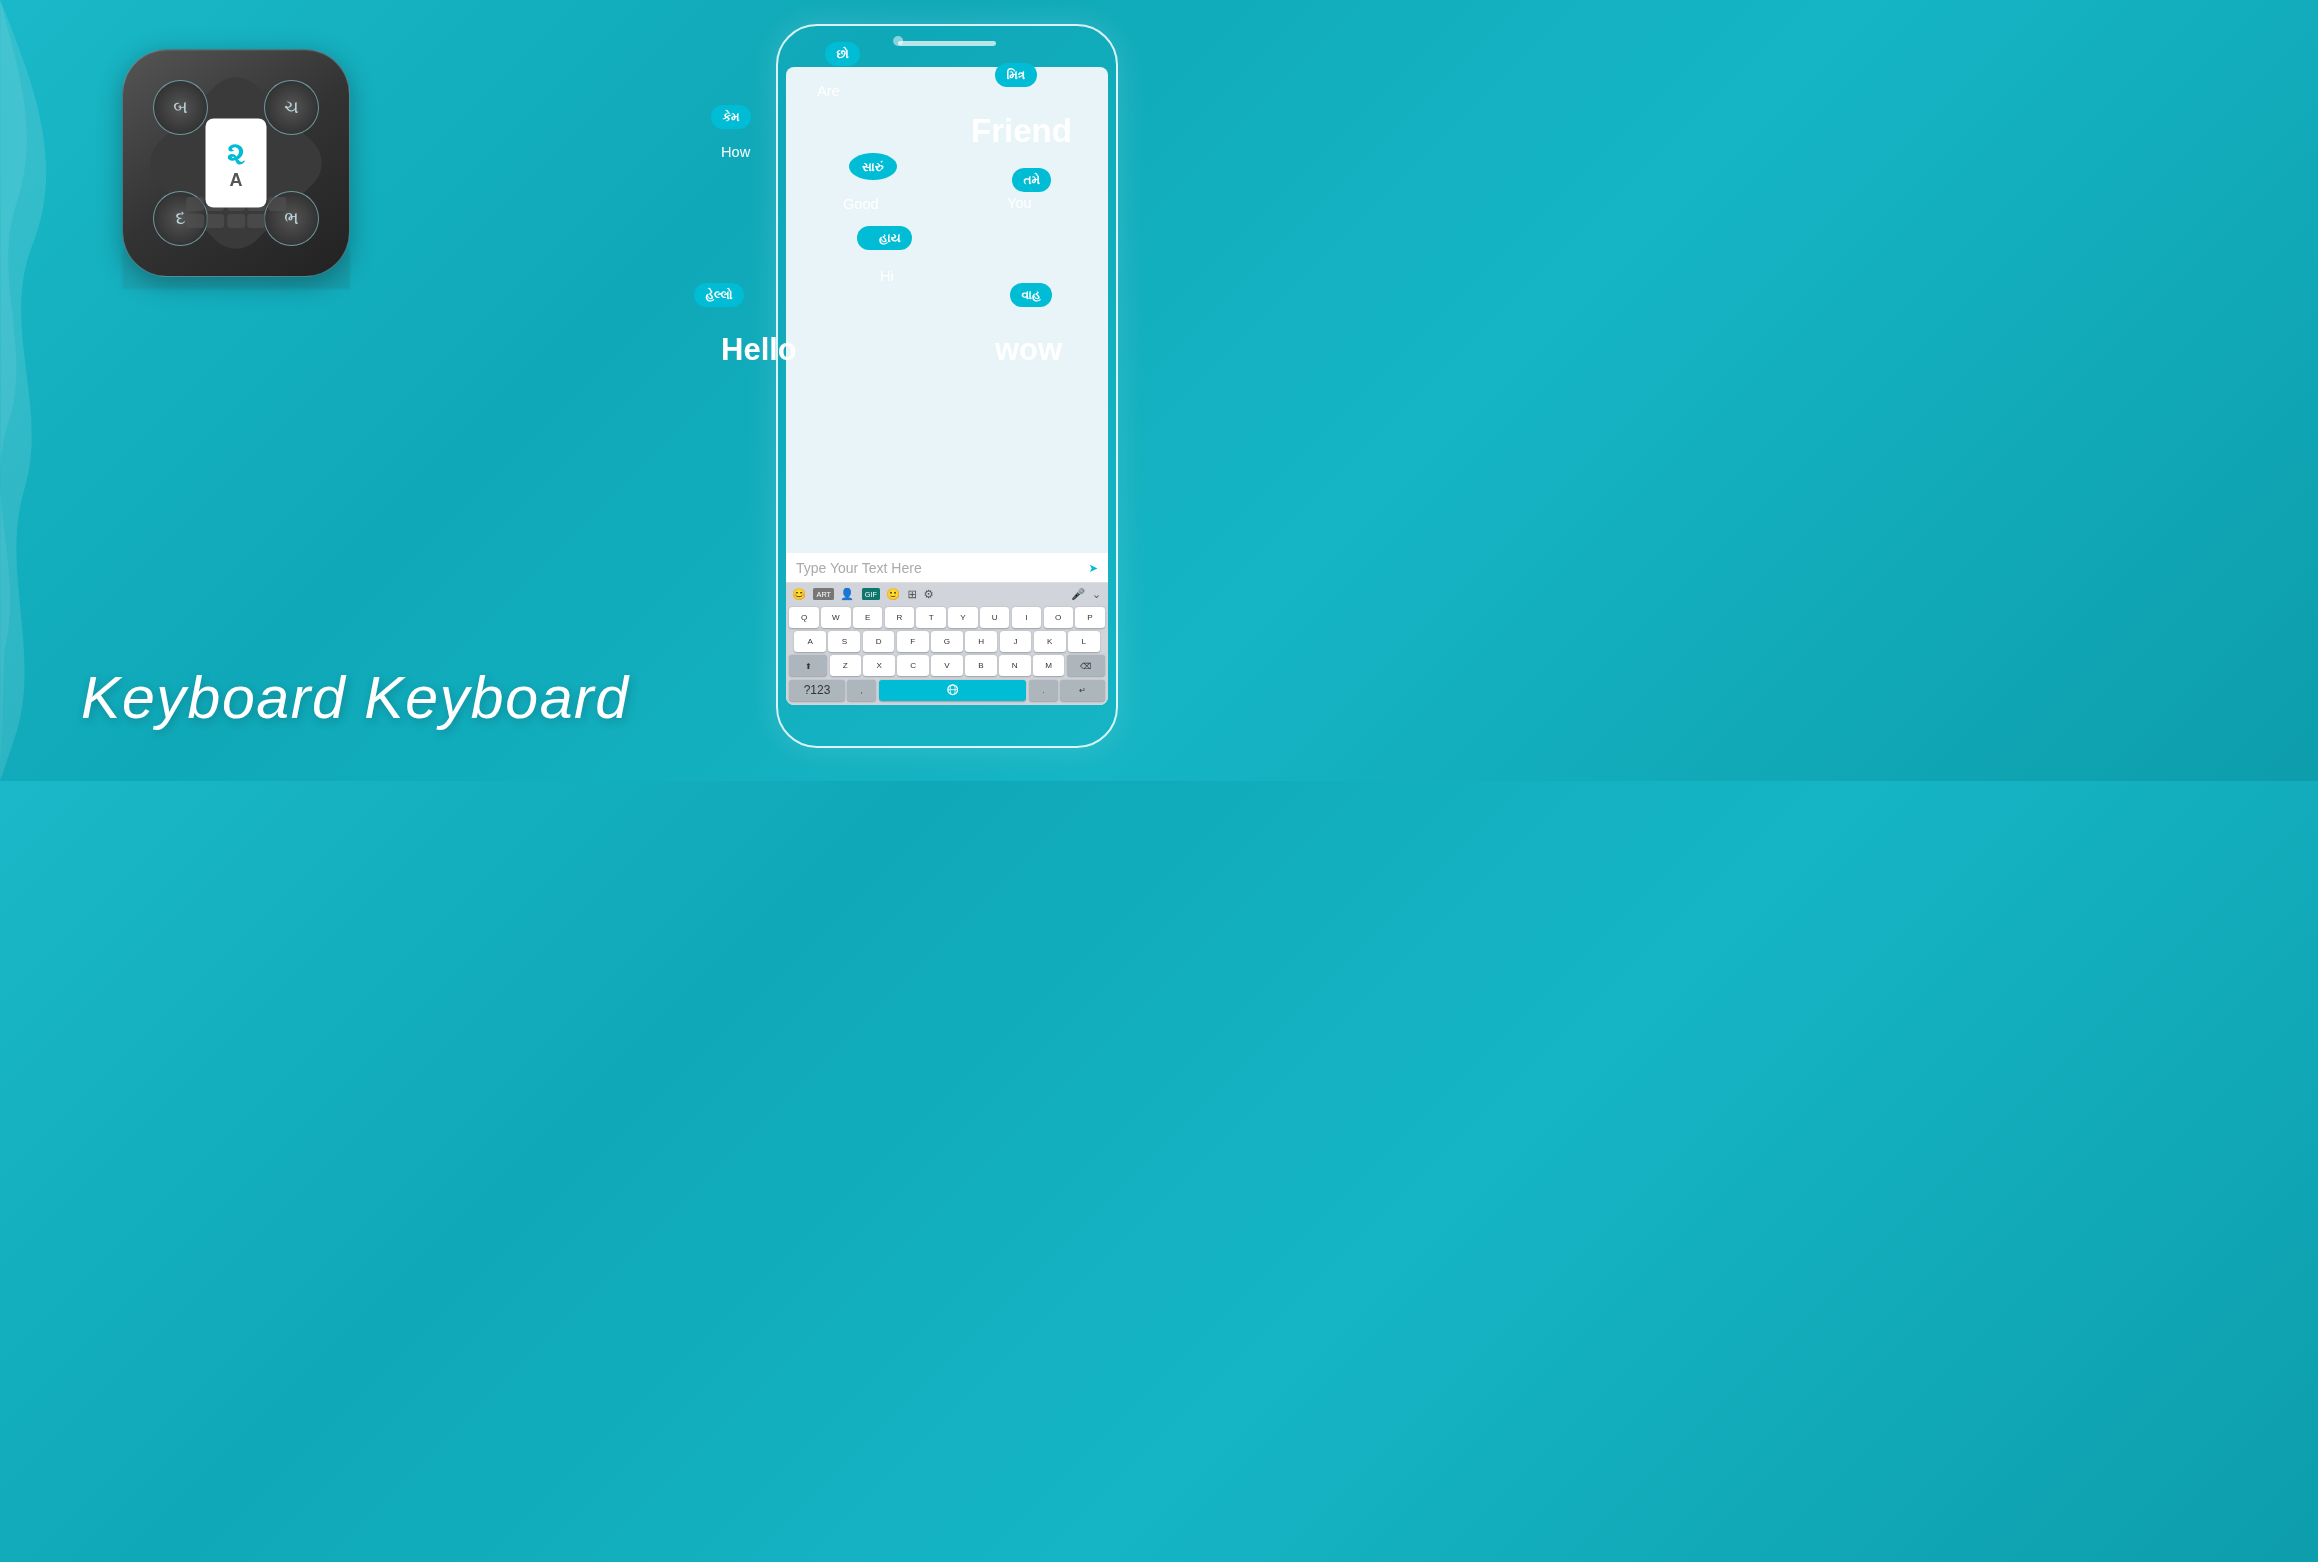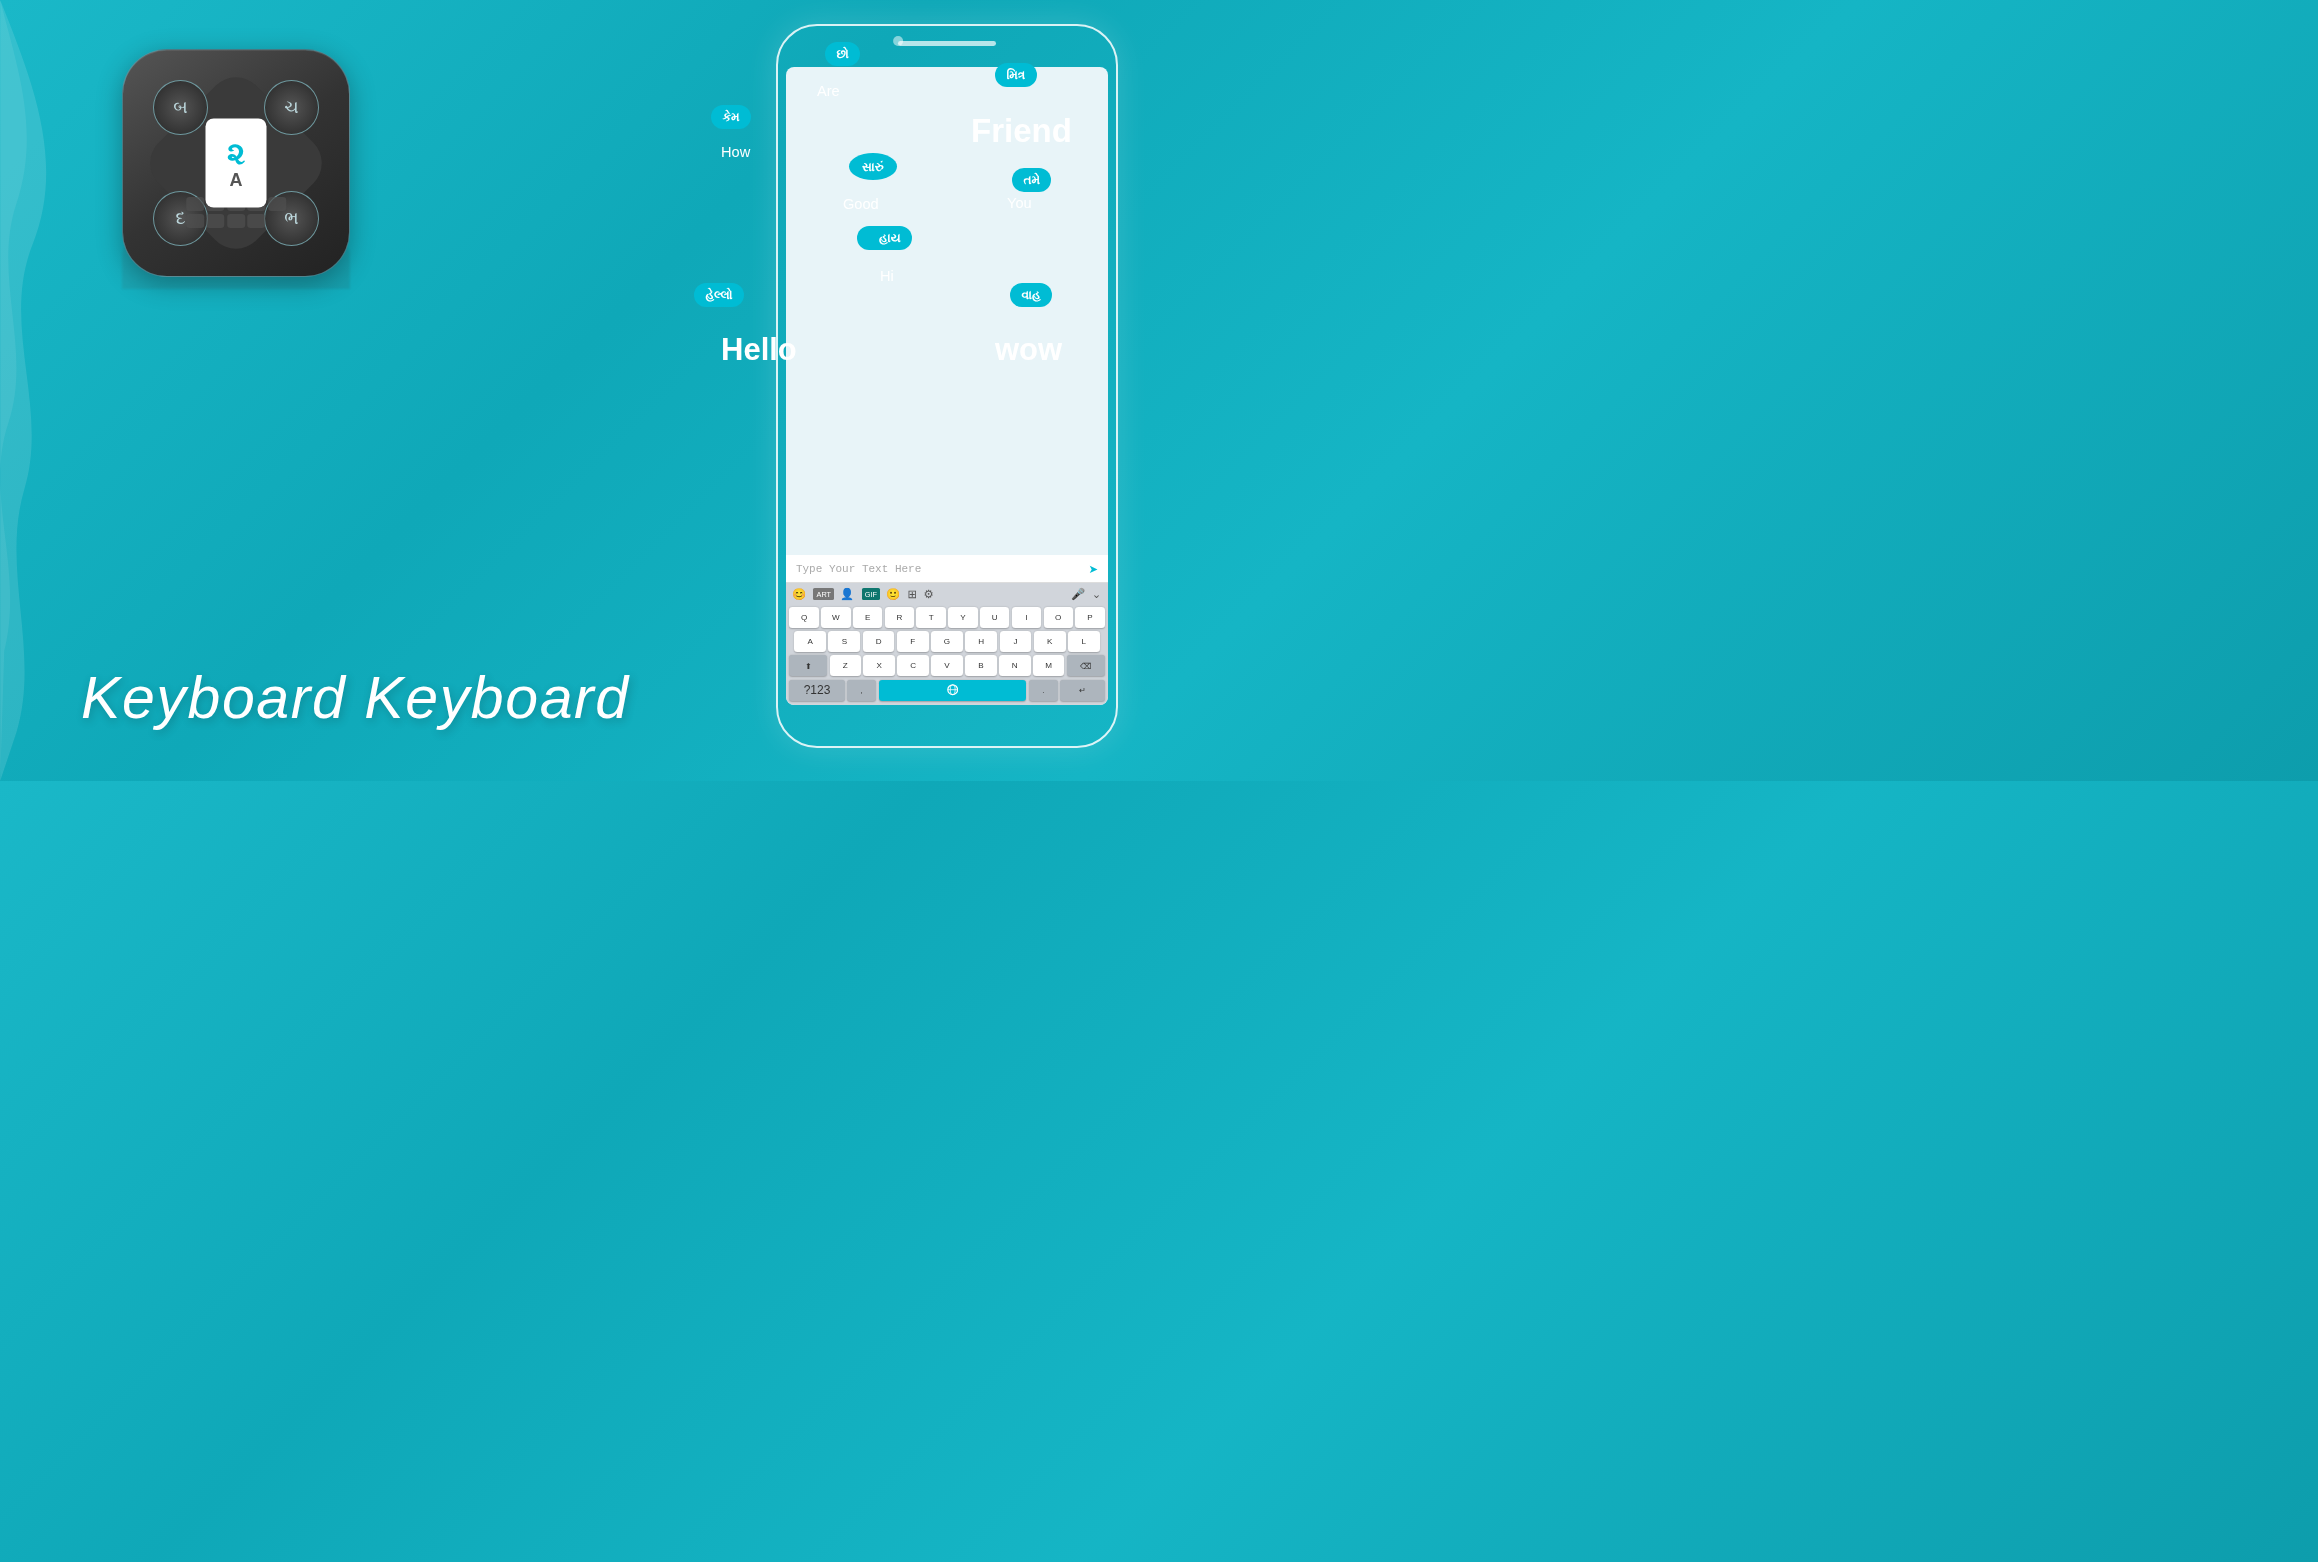--- a/index.html
+++ b/index.html
@@ -217,22 +217,21 @@
       margin: 0;
       padding: 6.5px 9.8px;
       display: flex;
       align-items: center;
       justify-content: space-between;
       border-bottom: 0.8px solid #ddd;
     }
 
     .text-input-placeholder {
       color: #aaa;
-      font-size: 11px;
-      font-family: Liberation Mono, monospace;
+      font-size: 14px;
     }
 
     .send-icon {
       color: #00bcd4;
       font-size: 11.4px;
     }
 
     .emoji-bar {
       background: #d1d5db;
       padding: 4.1px 6.5px;

